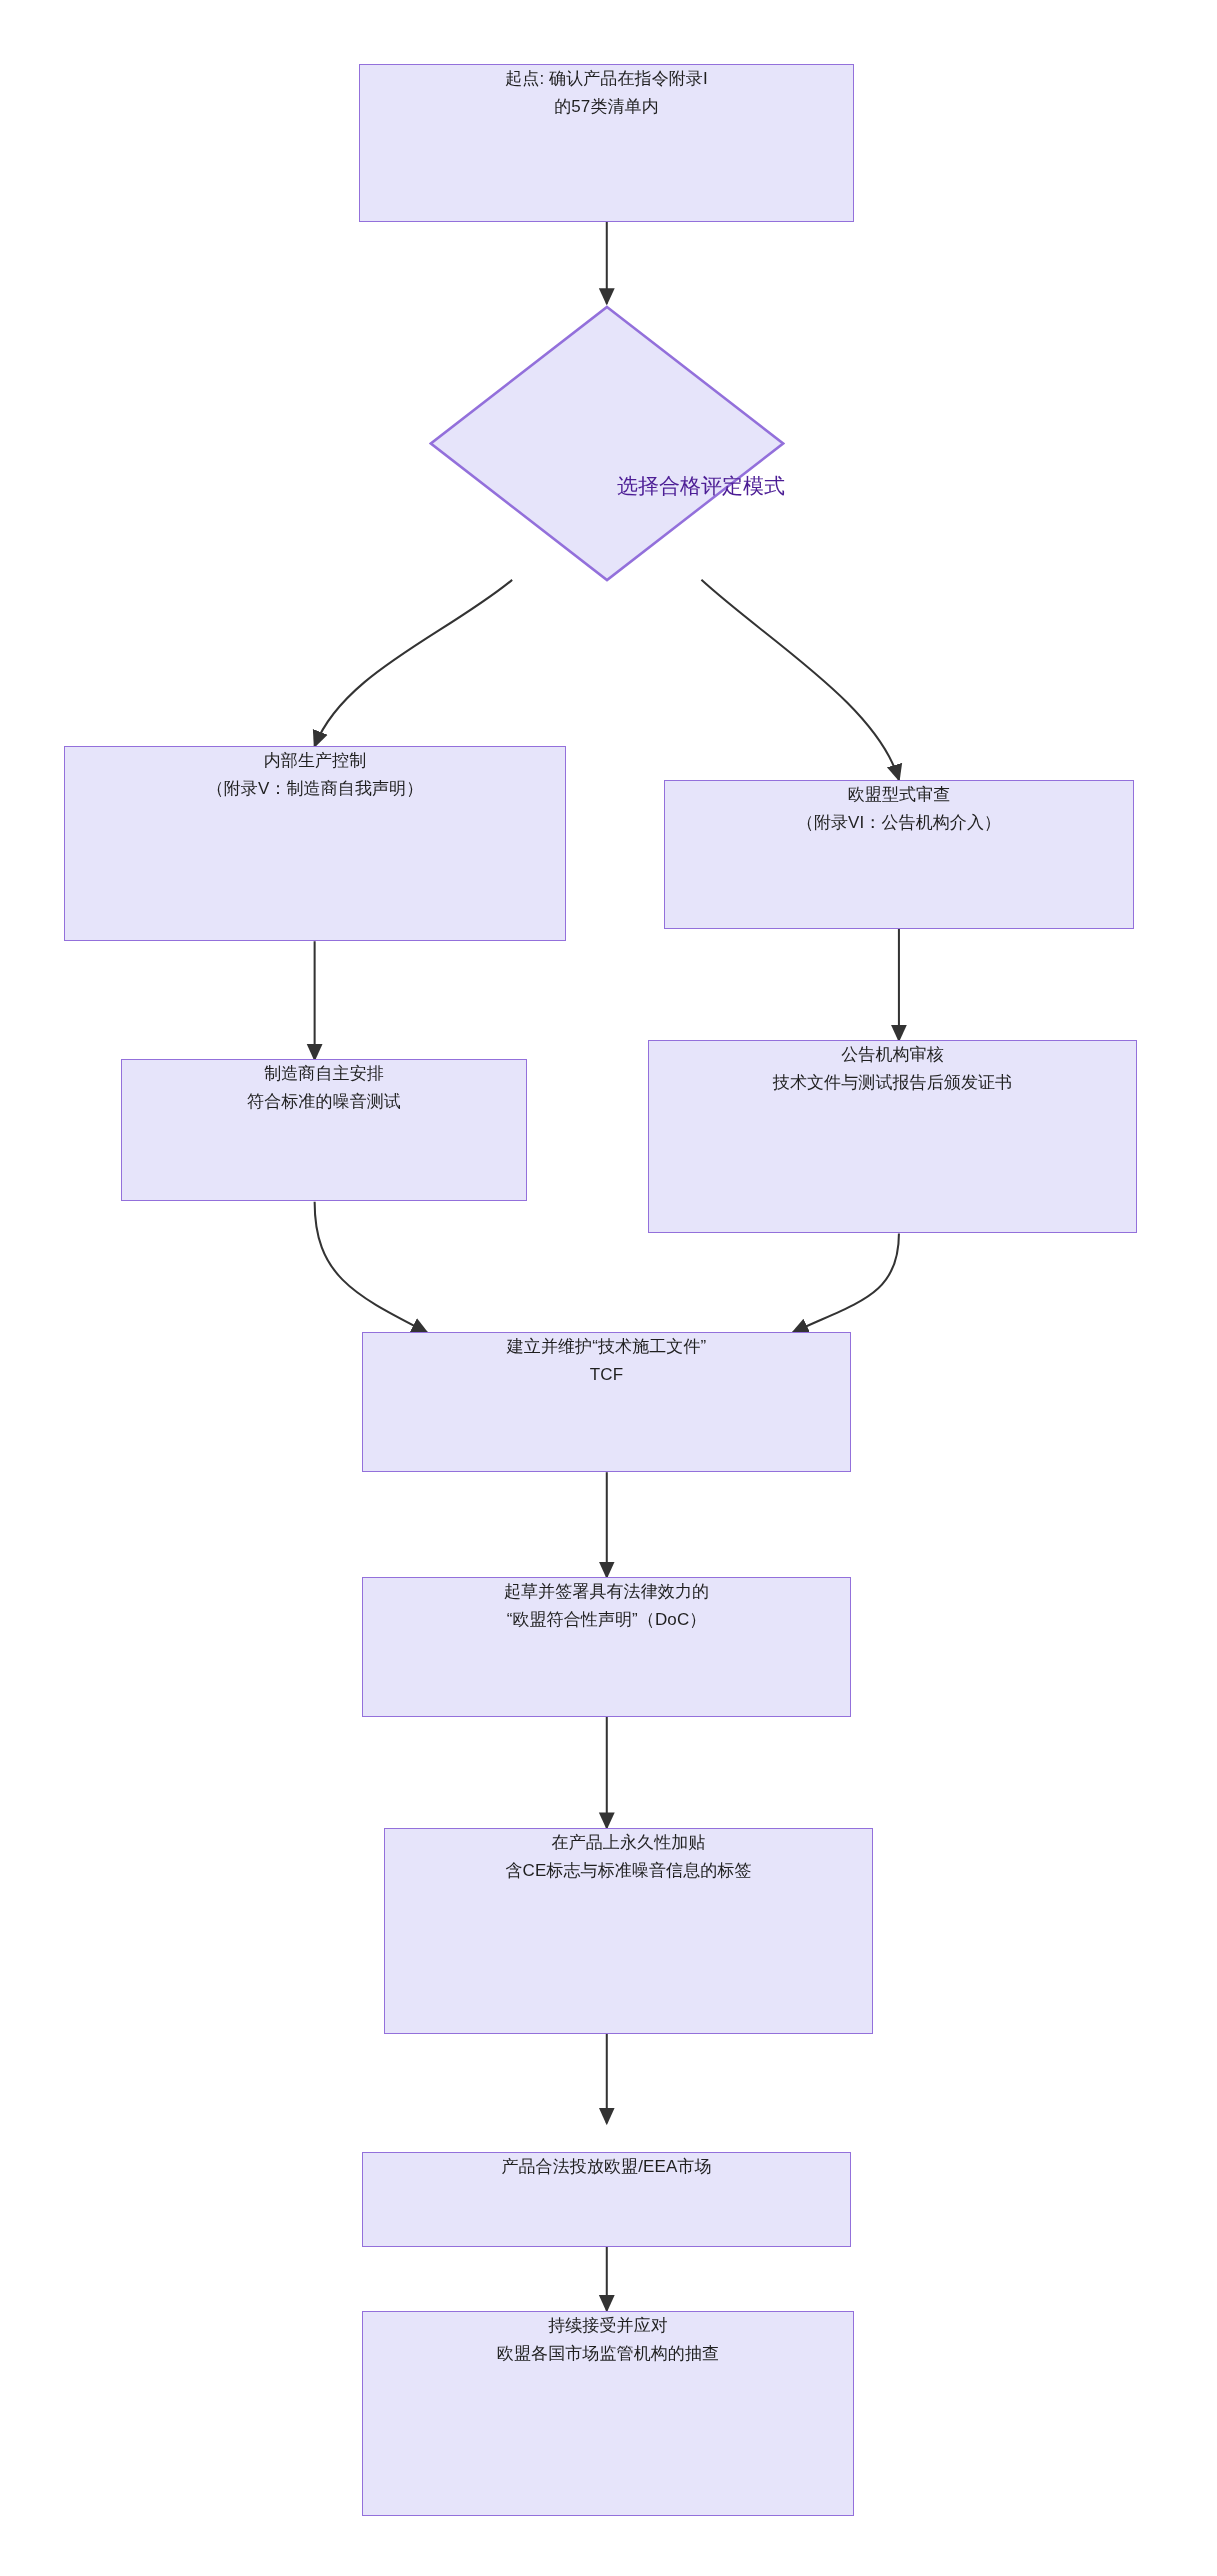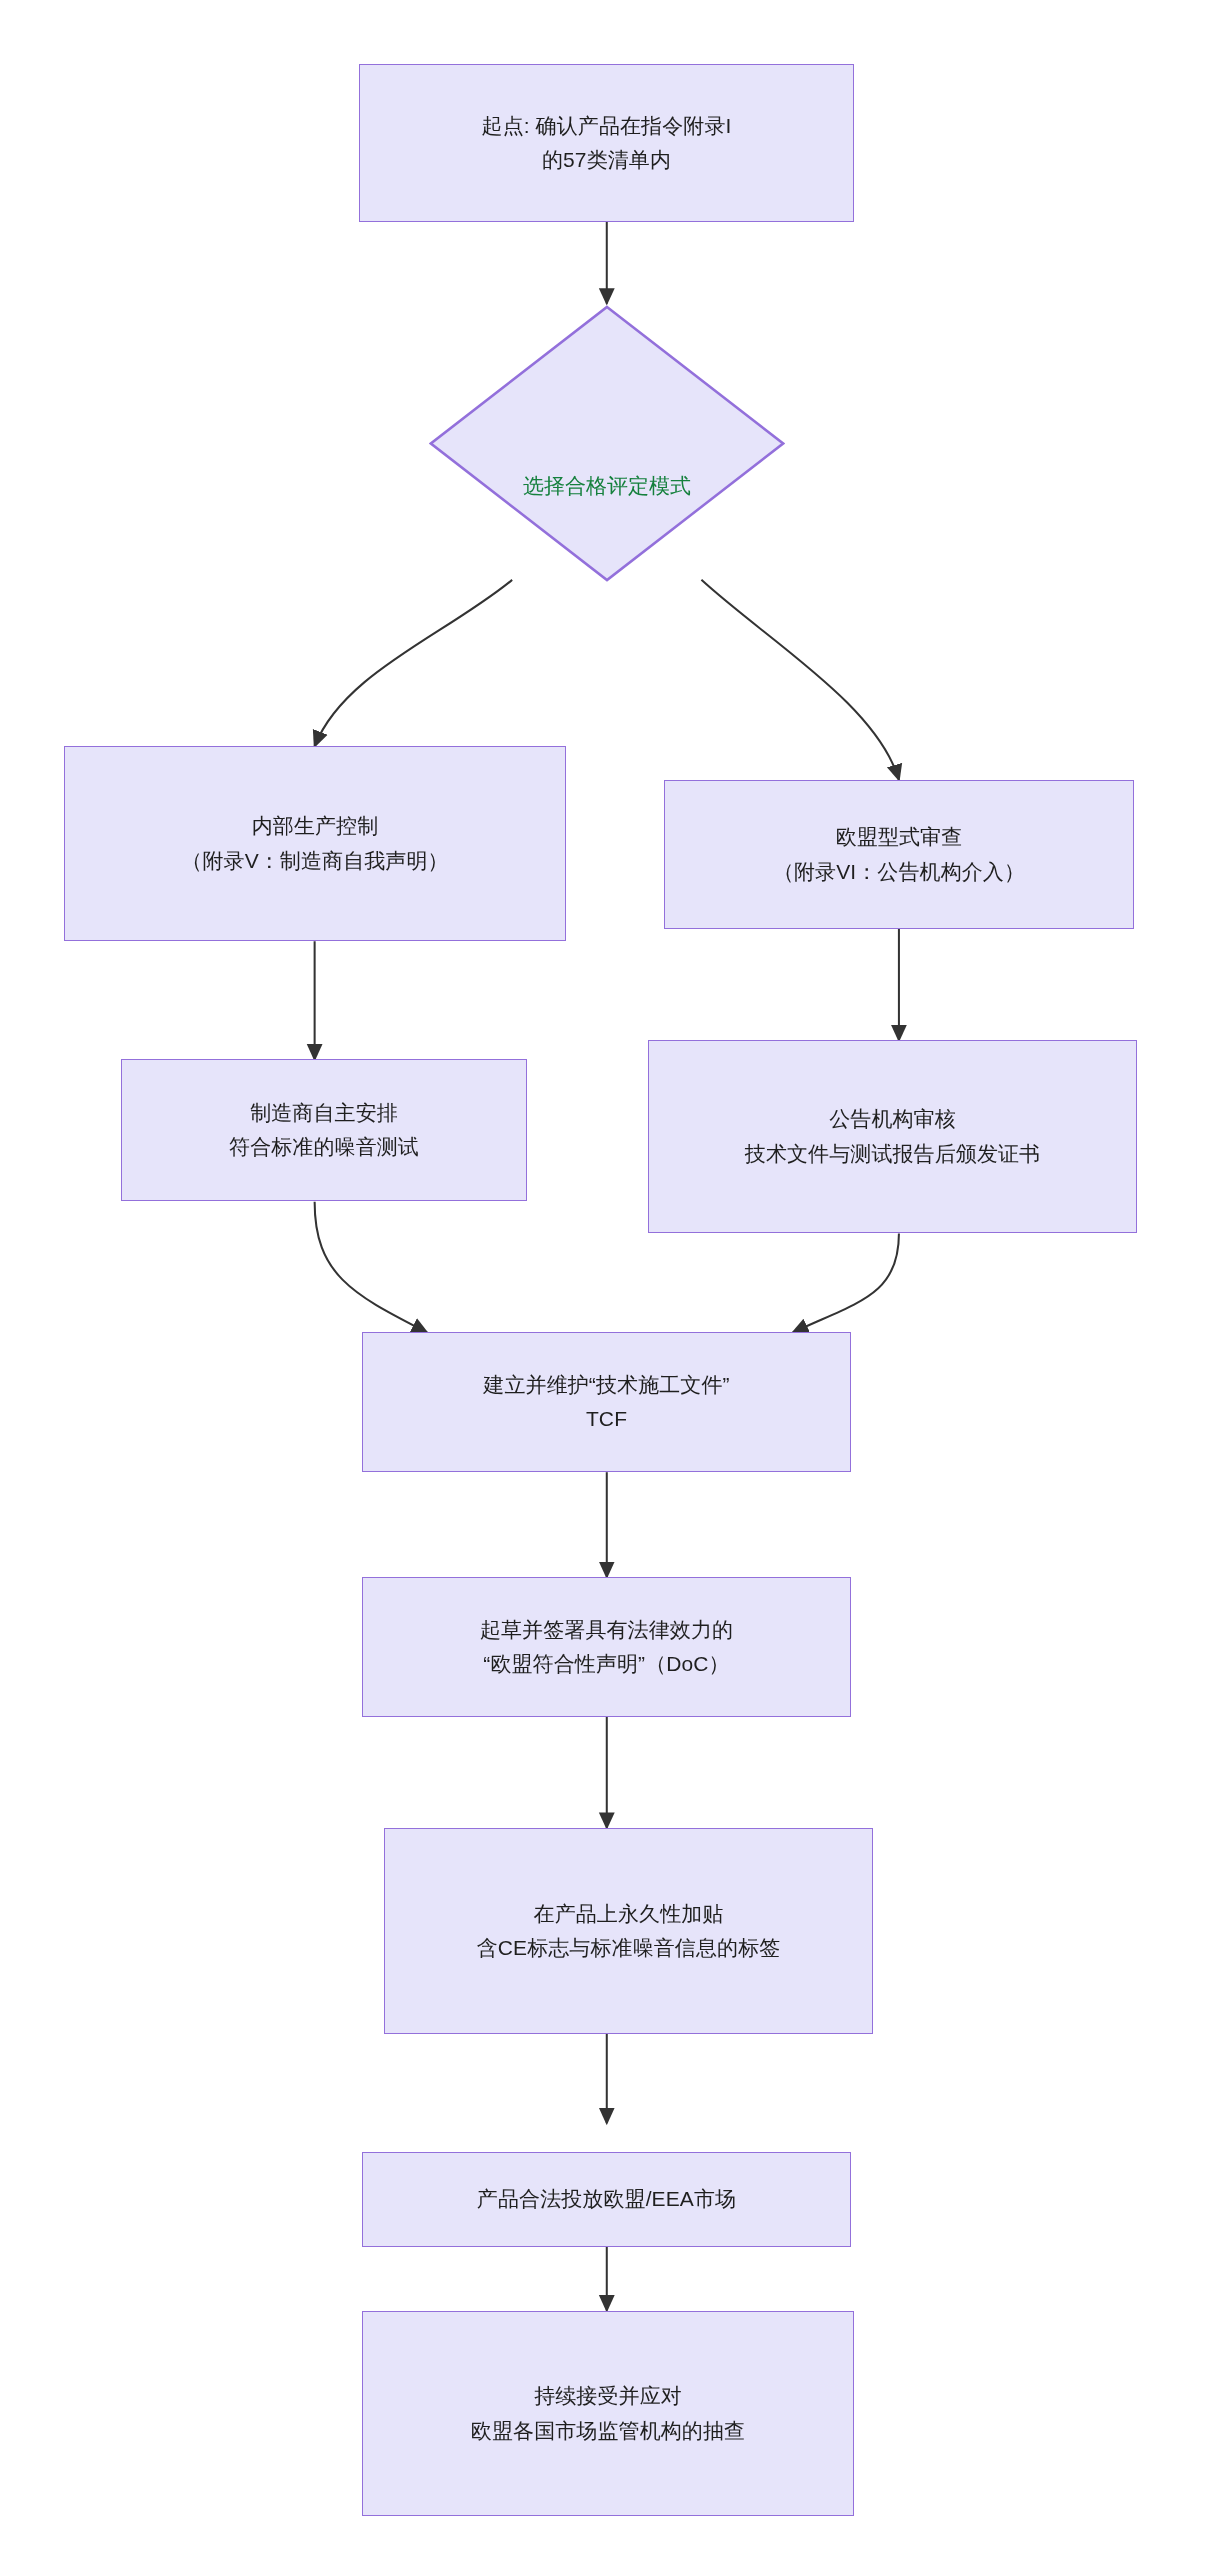--- a/index.html
+++ b/index.html
@@ -25,25 +25,24 @@
     width: 1218px;
     height: 2576px;
     pointer-events: none;
   }
   .node {
     position: absolute;
     box-sizing: border-box;
     background: #e6e4fa;
     border: 1.9px solid #9370db;
     display: flex;
-    align-items: center;
     justify-content: center;
     text-align: center;
     color: #1f1f1f;
-    font-size: 21px;
+    font-size: 17px;
     line-height: 1.62;
     letter-spacing: 0.1px;
     white-space: pre-line;
     z-index: 2;
   }
   .node-label {
     display: block;
     width: 100%;
     white-space: pre-line;
     text-align: center;
@@ -56,22 +55,22 @@
   .decision .diamond-shape {
     position: absolute;
     left: 0; top: 0;
     width: 100%;
     height: 100%;
   }
   .decision .decision-label {
     position: absolute;
     left: 0;
     width: 100%;
-    text-align: center;
-    color: #15803d;
+    text-align: right;
+    color: #4c1d95;
     font-size: 21px;
     line-height: 1.6;
     white-space: pre-line;
   }
 </style>
 </head>
 <body>
 
 <div id="flow-root">
 

